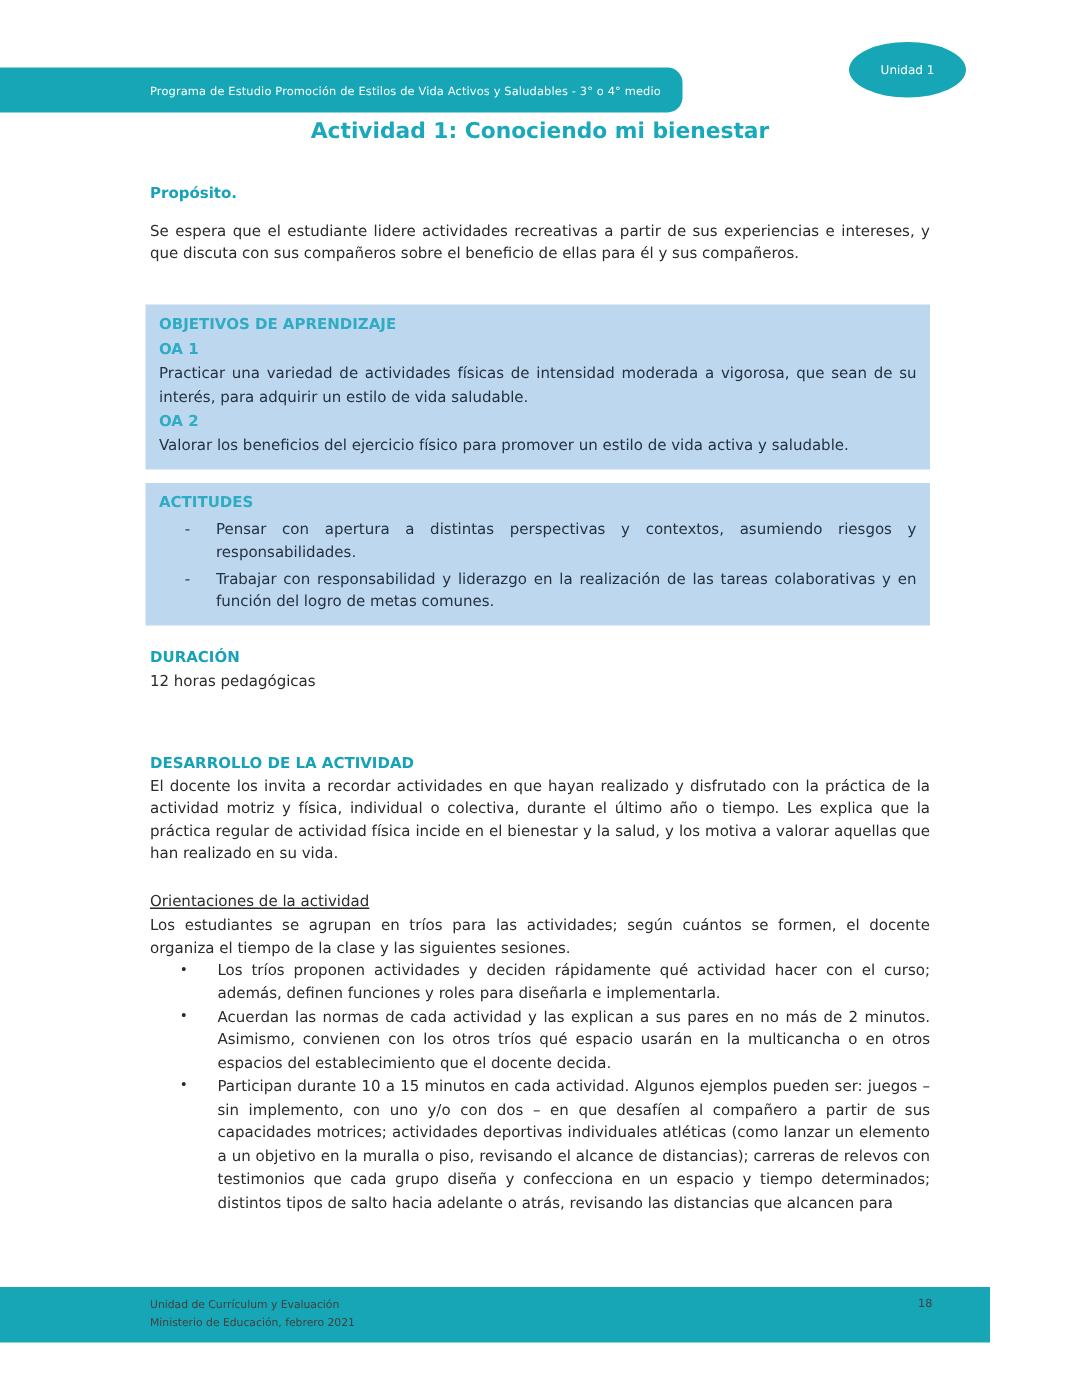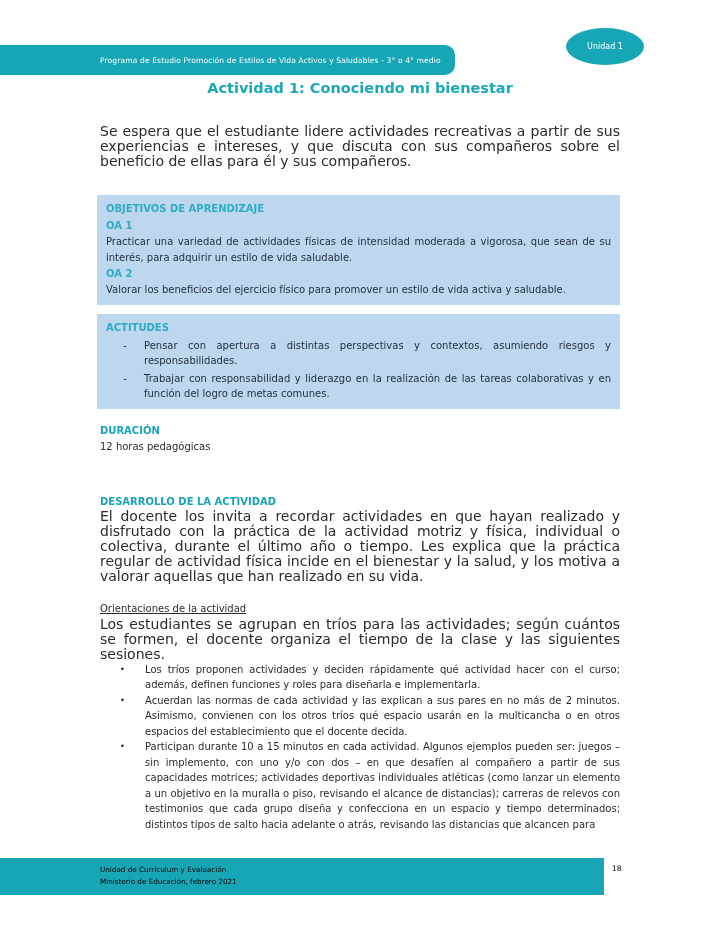--- a/index.html
+++ b/index.html
@@ -62,21 +62,21 @@
   }
 
   .teal-heading {
     color: #18a2b8;
     font-weight: bold;
     font-size: 10px;
     margin-bottom: 12px;
   }
 
   .body-text {
-    font-size: 14px;
+    font-size: 10px;
     line-height: 15px;
     text-align: justify;
     color: #2b2b2b;
   }
 
   .proposito-body { margin-bottom: 26px; }
 
   
   .blue-box {
     background: #bdd7ee;
@@ -145,23 +145,23 @@
     flex: 0 0 45px;
     text-align: center;
     font-size: 9px;
   }
   .bullet-item .bullet-text { flex: 1; text-align: justify; }
 
   
   .footer-bar {
     position: absolute;
     top: 858px; left: 0;
-    width: 604px; height: 37px;
+    width: 660px; height: 37px;
     background: #17a6b5;
-    color: #000000;
+    color: #404040;
   }
   .footer-left {
     position: absolute;
     top: 6px; left: 100px;
     font-size: 7.2px;
     line-height: 11.5px;
   }
   .footer-page {
     position: absolute;
     top: 6px; left: 612px;
@@ -177,20 +177,21 @@
     <span class="hdr-text">Programa de Estudio Promoción de Estilos de Vida Activos y Saludables - 3° o 4° medio</span>
   </div>
   <div class="unit-badge">
     <span>Unidad 1</span>
   </div>
 
   <div class="content">
 
     <div class="doc-title">Actividad 1: Conociendo mi bienestar</div>
 
+    <div class="teal-heading">Propósito.</div>
     <p class="body-text proposito-body">Se espera que el estudiante lidere actividades recreativas a partir de sus experiencias e intereses, y que discuta con sus compañeros sobre el beneficio de ellas para él y sus compañeros.</p>
 
     <div class="blue-box">
       <div class="box-heading">OBJETIVOS DE APRENDIZAJE</div>
       <div class="oa-label">OA 1</div>
       <div class="box-text">Practicar una variedad de actividades físicas de intensidad moderada a vigorosa, que sean de su interés, para adquirir un estilo de vida saludable.</div>
       <div class="oa-label">OA 2</div>
       <div class="box-text">Valorar los beneficios del ejercicio físico para promover un estilo de vida activa y saludable.</div>
     </div>
 

